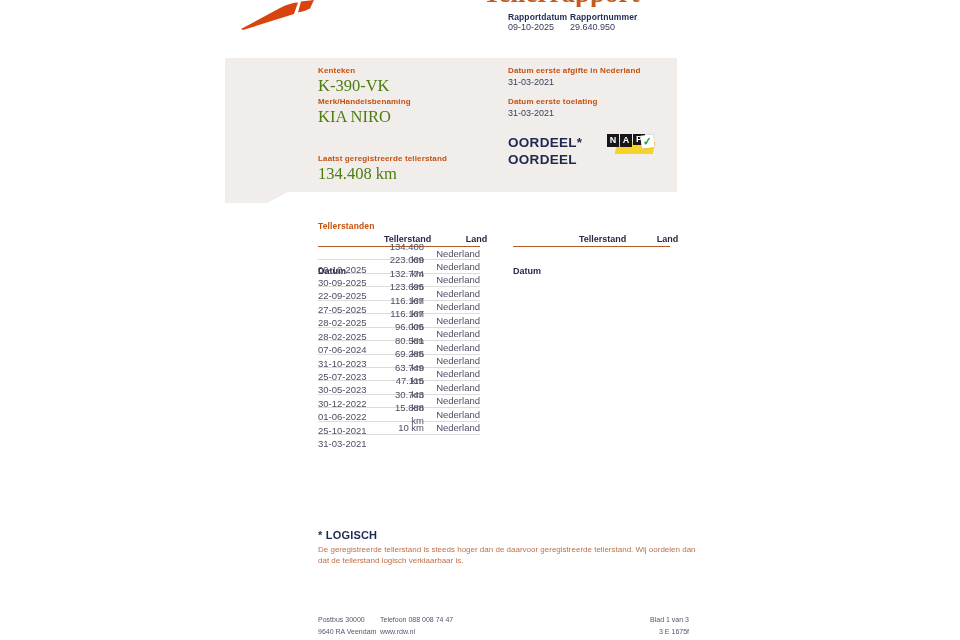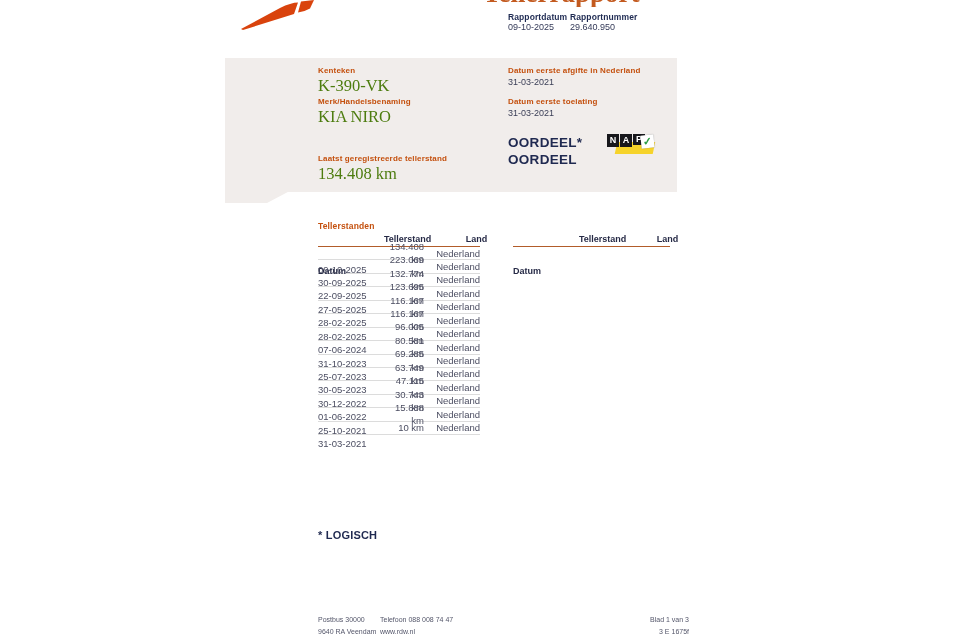--- a/index.html
+++ b/index.html
@@ -202,20 +202,22 @@
 <div class="ttable ttable-right" style="left:513px; top:234px; width:157px;">
   <div class="thead">
     <span class="c-datum">Datum</span>
     <span class="c-tstand">Tellerstand</span>
     <span class="c-land">Land</span>
   </div>
 </div>
 
 <div class="abs fn-head" style="left:318px; top:529px;">* LOGISCH</div>
 <div class="abs fn-body" style="left:318px; top:544px;">
+  <div>De geregistreerde tellerstand is steeds hoger dan de daarvoor geregistreerde tellerstand. Wij oordelen dan</div>
+  <div>dat de tellerstand logisch verklaarbaar is.</div>
 </div>
 
 <div class="abs footer-text" style="left:318px; top:614px;">
   <div>Postbus 30000</div>
   <div>9640 RA Veendam</div>
 </div>
 <div class="abs footer-text" style="left:380px; top:614px;">
   <div>Telefoon 088 008 74 47</div>
   <div>www.rdw.nl</div>
 </div>

